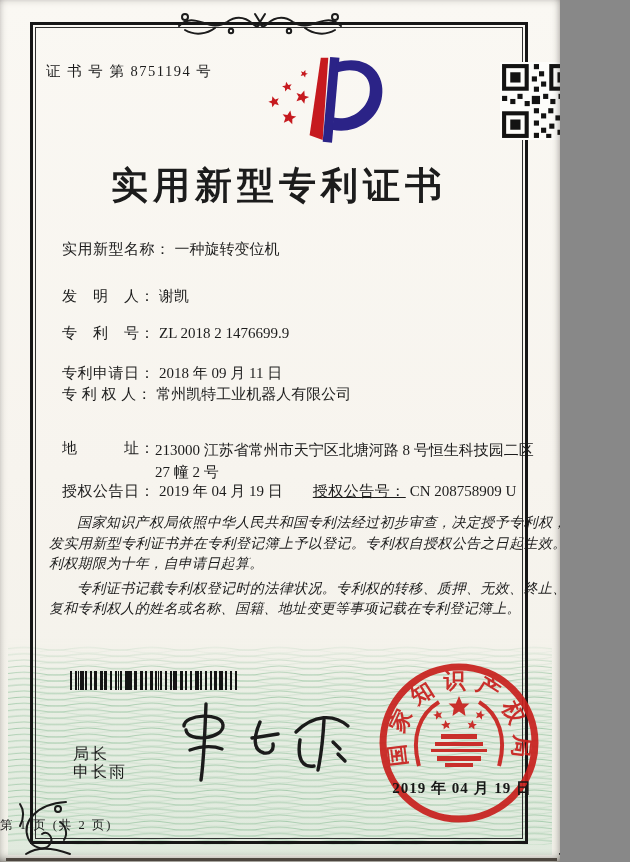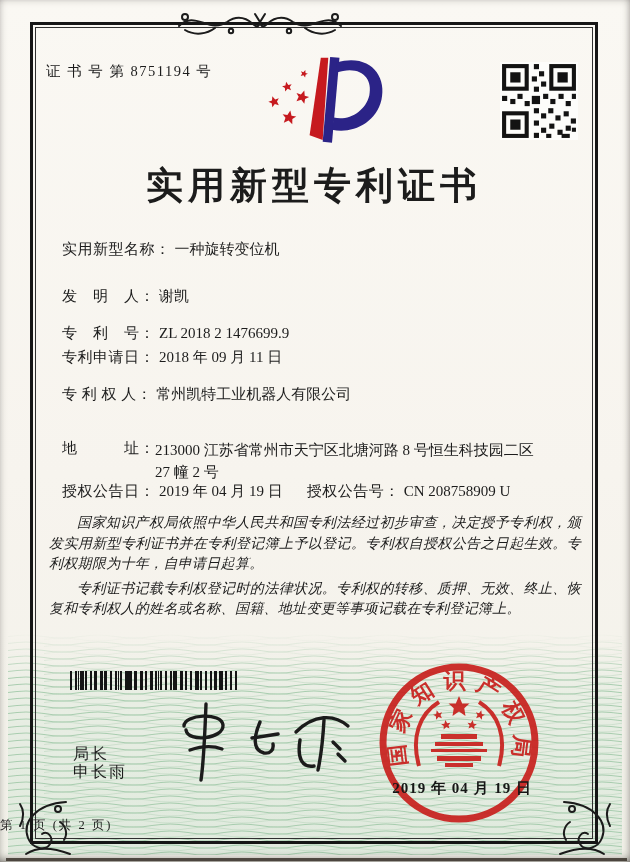--- a/index.html
+++ b/index.html
@@ -1,17 +1,17 @@
 <!DOCTYPE html>
 <html><head>
 <meta charset="utf-8">
 <style>
   html,body{margin:0;padding:0;background:#888;}
   .page{
-    position:relative; width:630px; height:862px; overflow:hidden;
+    position:relative; width:560px; height:862px; overflow:hidden;
     background:linear-gradient(180deg,#faf8f3 0%,#f7f4ee 55%,#f2f1e9 100%);
     font-family:"Liberation Serif","DejaVu Serif",serif;
     color:#1c1c1c;
   }
   .page::after{
     content:""; position:absolute; inset:0; pointer-events:none;
     box-shadow:
       inset 0 -7px 10px -5px rgba(35,30,25,.55),
       inset -6px 0 9px -6px rgba(60,55,50,.38),
       inset 6px 0 9px -7px rgba(60,55,50,.22),
@@ -35,21 +35,21 @@
   .frame-inner{position:absolute; inset:2px; border:1px solid #2f2f2f;}
 
   .abs{position:absolute;}
   .cert-no{left:46px; top:62px; font-size:14.5px; letter-spacing:1.5px; z-index:5;}
   .title{left:30px; right:32px; top:161px; text-align:center; font-size:37px;
     font-weight:bold; letter-spacing:5px; z-index:5;}
 
   .row{left:62px; font-size:15px; white-space:nowrap; z-index:5;}
   .row .lab{letter-spacing:.5px;}
   .row .val{margin-left:4px;}
-  .row .lab2{margin-left:24px;}
+  .row .lab2{margin-left:30px;text-decoration:underline;}
   .addr-val{display:inline-block; vertical-align:top; }
   .addr-val span{display:block; line-height:22px;}
 
   .paras{left:45px; top:509px; width:540px; font-size:14px; line-height:20.5px;
     text-align:justify; font-style:italic; z-index:5;}
   .paras p{margin:4px; text-indent:2em; letter-spacing:.3px;font-family:Liberation Mono, monospace;}
 
   .barcode{left:70px; top:671px; width:168px; height:19px; z-index:5;
     background:
       repeating-linear-gradient(90deg,#141414 0 2px,transparent 2px 5px),
@@ -201,21 +201,21 @@
 
   <div class="abs row" style="top:240px">
     <span class="lab">实用新型名称：</span><span class="val">一种旋转变位机</span>
   </div>
   <div class="abs row" style="top:287px">
     <span class="lab">发　明　人：</span><span class="val">谢凯</span>
   </div>
   <div class="abs row" style="top:324px">
     <span class="lab">专　利　号：</span><span class="val">ZL 2018 2 1476699.9</span>
   </div>
-  <div class="abs row" style="top:348px">
+  <div class="abs row" style="top:364px">
     <span class="lab">专利申请日：</span><span class="val">2018 年 09 月 11 日</span>
   </div>
   <div class="abs row" style="top:385px">
     <span class="lab">专 利 权 人：</span><span class="val">常州凯特工业机器人有限公司</span>
   </div>
   <div class="abs row" style="top:439px">
     <span class="lab">地　　　址：</span><span class="addr-val"><span>213000 江苏省常州市天宁区北塘河路 8 号恒生科技园二区</span><span>27 幢 2 号</span></span>
   </div>
   <div class="abs row" style="top:482px">
     <span class="lab">授权公告日：</span><span class="val">2019 年 04 月 19 日</span><span class="lab lab2">授权公告号：</span><span class="val">CN 208758909 U</span>

